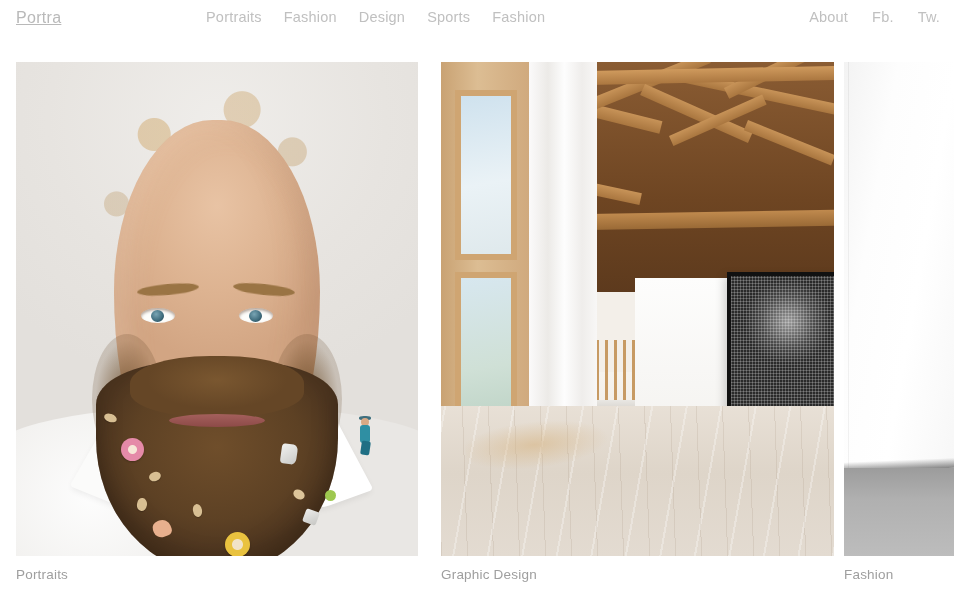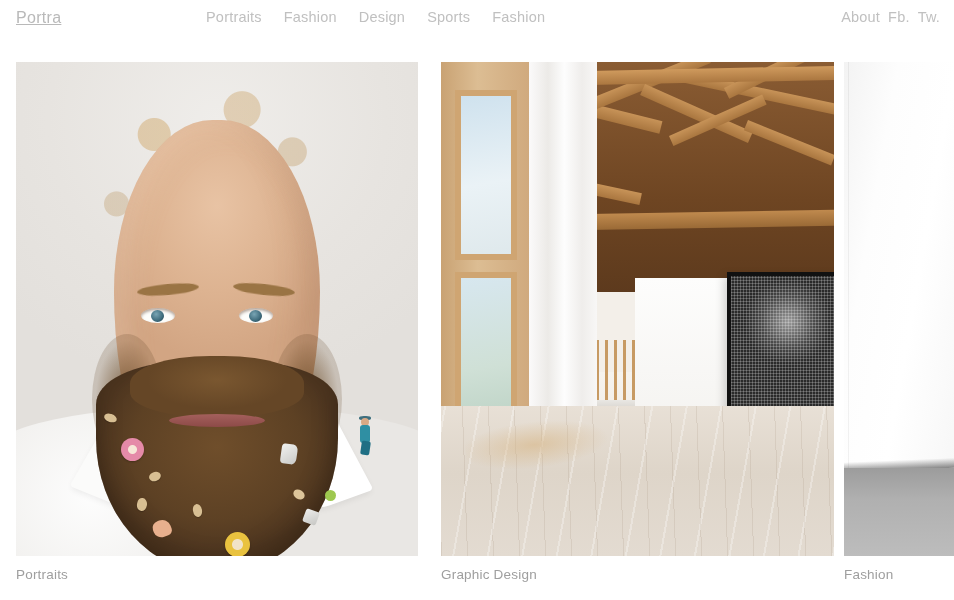--- a/index.html
+++ b/index.html
@@ -24,21 +24,21 @@
   .nav-main{
     position:absolute; left:206px; top:9px;
     display:flex; gap:22px; align-items:center;
   }
   .nav-main a{
     font-size:14.5px; color:#c0c0c0; text-decoration:none;
     letter-spacing:.2px; white-space:nowrap;
   }
   .nav-right{
     position:absolute; right:14px; top:9px;
-    display:flex; gap:8px; align-items:center;
+    display:flex; gap:24px; align-items:center;
   }
   .nav-right a{
     font-size:14.5px; color:#c0c0c0; text-decoration:none;
     letter-spacing:.2px; white-space:nowrap;
   }
 
   
   .gallery{
     position:absolute; left:16px; top:62px;
     width:938px; height:538px;

